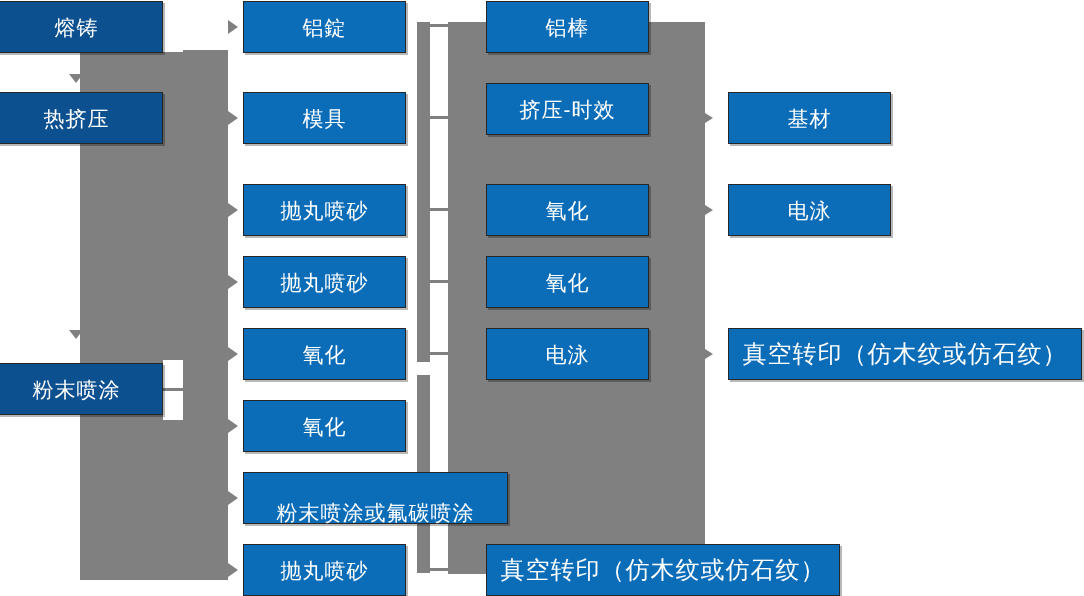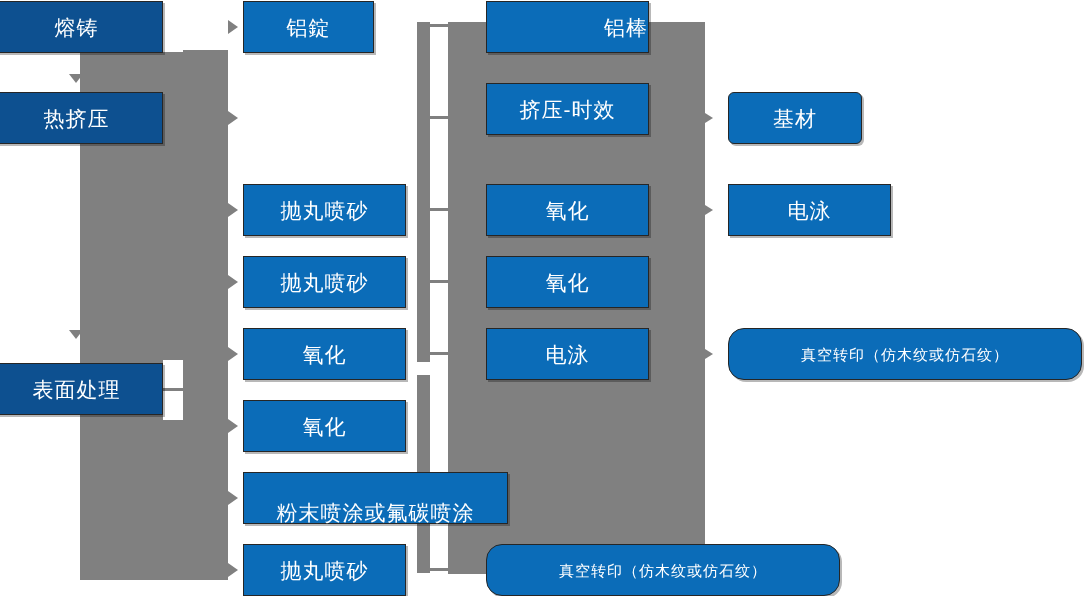--- a/index.html
+++ b/index.html
@@ -45,21 +45,21 @@
     color:#ffffff;
     white-space:nowrap;
     border:1px solid #262626;
     box-shadow:2px 2px 0 rgba(0,0,0,0.28);
     font-size:21px;
     letter-spacing:1px;
     line-height:1;
   }
   .box.dark{background:#0d5090;}
   .box.light{background:#0b6cb8;}
-  .box.wide{font-size:15px;border-radius:16px;}
+  .box.wide{font-size:24px;}
 </style>
 </head>
 <body>
 
 <div id="stage">
 
   <div class="gray" style="left:80px;top:50px;width:148px;height:530px;"></div>
 
   <div style="position:absolute;left:163px;top:0px;width:20px;height:52px;background:#ffffff;"></div>
   <div style="position:absolute;left:163px;top:360px;width:20px;height:60px;background:#ffffff;"></div>
@@ -94,65 +94,68 @@
   <div class="ahead small" style="left:705px;top:205px;"></div>
   <div class="ahead small" style="left:705px;top:349px;"></div>
 
   <div class="box dark" style="left:-10px;top:1px;width:173px;height:52px;">
     <span>熔铸</span>
   </div>
   <div class="box dark" style="left:-10px;top:92px;width:173px;height:52px;">
     <span>热挤压</span>
   </div>
   <div class="box dark" style="left:-10px;top:363px;width:173px;height:52px;">
-    <span>表面处理</span>
+    <span>粉末喷涂</span>
   </div>
 
-  <div class="box light" style="left:243px;top:1px;width:131px;height:52px;">
+  <div class="box light" style="left:243px;top:1px;width:163px;height:52px;">
     <span>铝錠</span>
+  </div>
+  <div class="box light" style="left:243px;top:92px;width:163px;height:52px;">
+    <span>模具</span>
   </div>
   <div class="box light" style="left:243px;top:184px;width:163px;height:52px;">
     <span>抛丸喷砂</span>
   </div>
   <div class="box light" style="left:243px;top:256px;width:163px;height:52px;">
     <span>抛丸喷砂</span>
   </div>
   <div class="box light" style="left:243px;top:328px;width:163px;height:52px;">
     <span>氧化</span>
   </div>
   <div class="box light" style="left:243px;top:400px;width:163px;height:52px;">
     <span>氧化</span>
   </div>
   <div class="box light" style="left:243px;top:472px;width:265px;height:52px;align-items:flex-end;">
     <span>粉末喷涂或氟碳喷涂</span>
   </div>
   <div class="box light" style="left:243px;top:544px;width:163px;height:52px;">
     <span>抛丸喷砂</span>
   </div>
 
-  <div class="box light" style="left:486px;top:1px;width:163px;height:52px;justify-content:flex-end;">
+  <div class="box light" style="left:486px;top:1px;width:163px;height:52px;">
     <span>铝棒</span>
   </div>
   <div class="box light" style="left:486px;top:83px;width:163px;height:52px;">
     <span>挤压-时效</span>
   </div>
   <div class="box light" style="left:486px;top:184px;width:163px;height:52px;">
     <span>氧化</span>
   </div>
   <div class="box light" style="left:486px;top:256px;width:163px;height:52px;">
     <span>氧化</span>
   </div>
   <div class="box light" style="left:486px;top:328px;width:163px;height:52px;">
     <span>电泳</span>
   </div>
   <div class="box light wide" style="left:486px;top:544px;width:354px;height:52px;">
     <span>真空转印（仿木纹或仿石纹）</span>
   </div>
 
-  <div class="box light" style="left:728px;top:92px;width:134px;height:52px;border-radius:6px;">
+  <div class="box light" style="left:728px;top:92px;width:163px;height:52px;">
     <span>基材</span>
   </div>
   <div class="box light" style="left:728px;top:184px;width:163px;height:52px;">
     <span>电泳</span>
   </div>
   <div class="box light wide" style="left:728px;top:328px;width:354px;height:52px;">
     <span>真空转印（仿木纹或仿石纹）</span>
   </div>
 
 </div>

